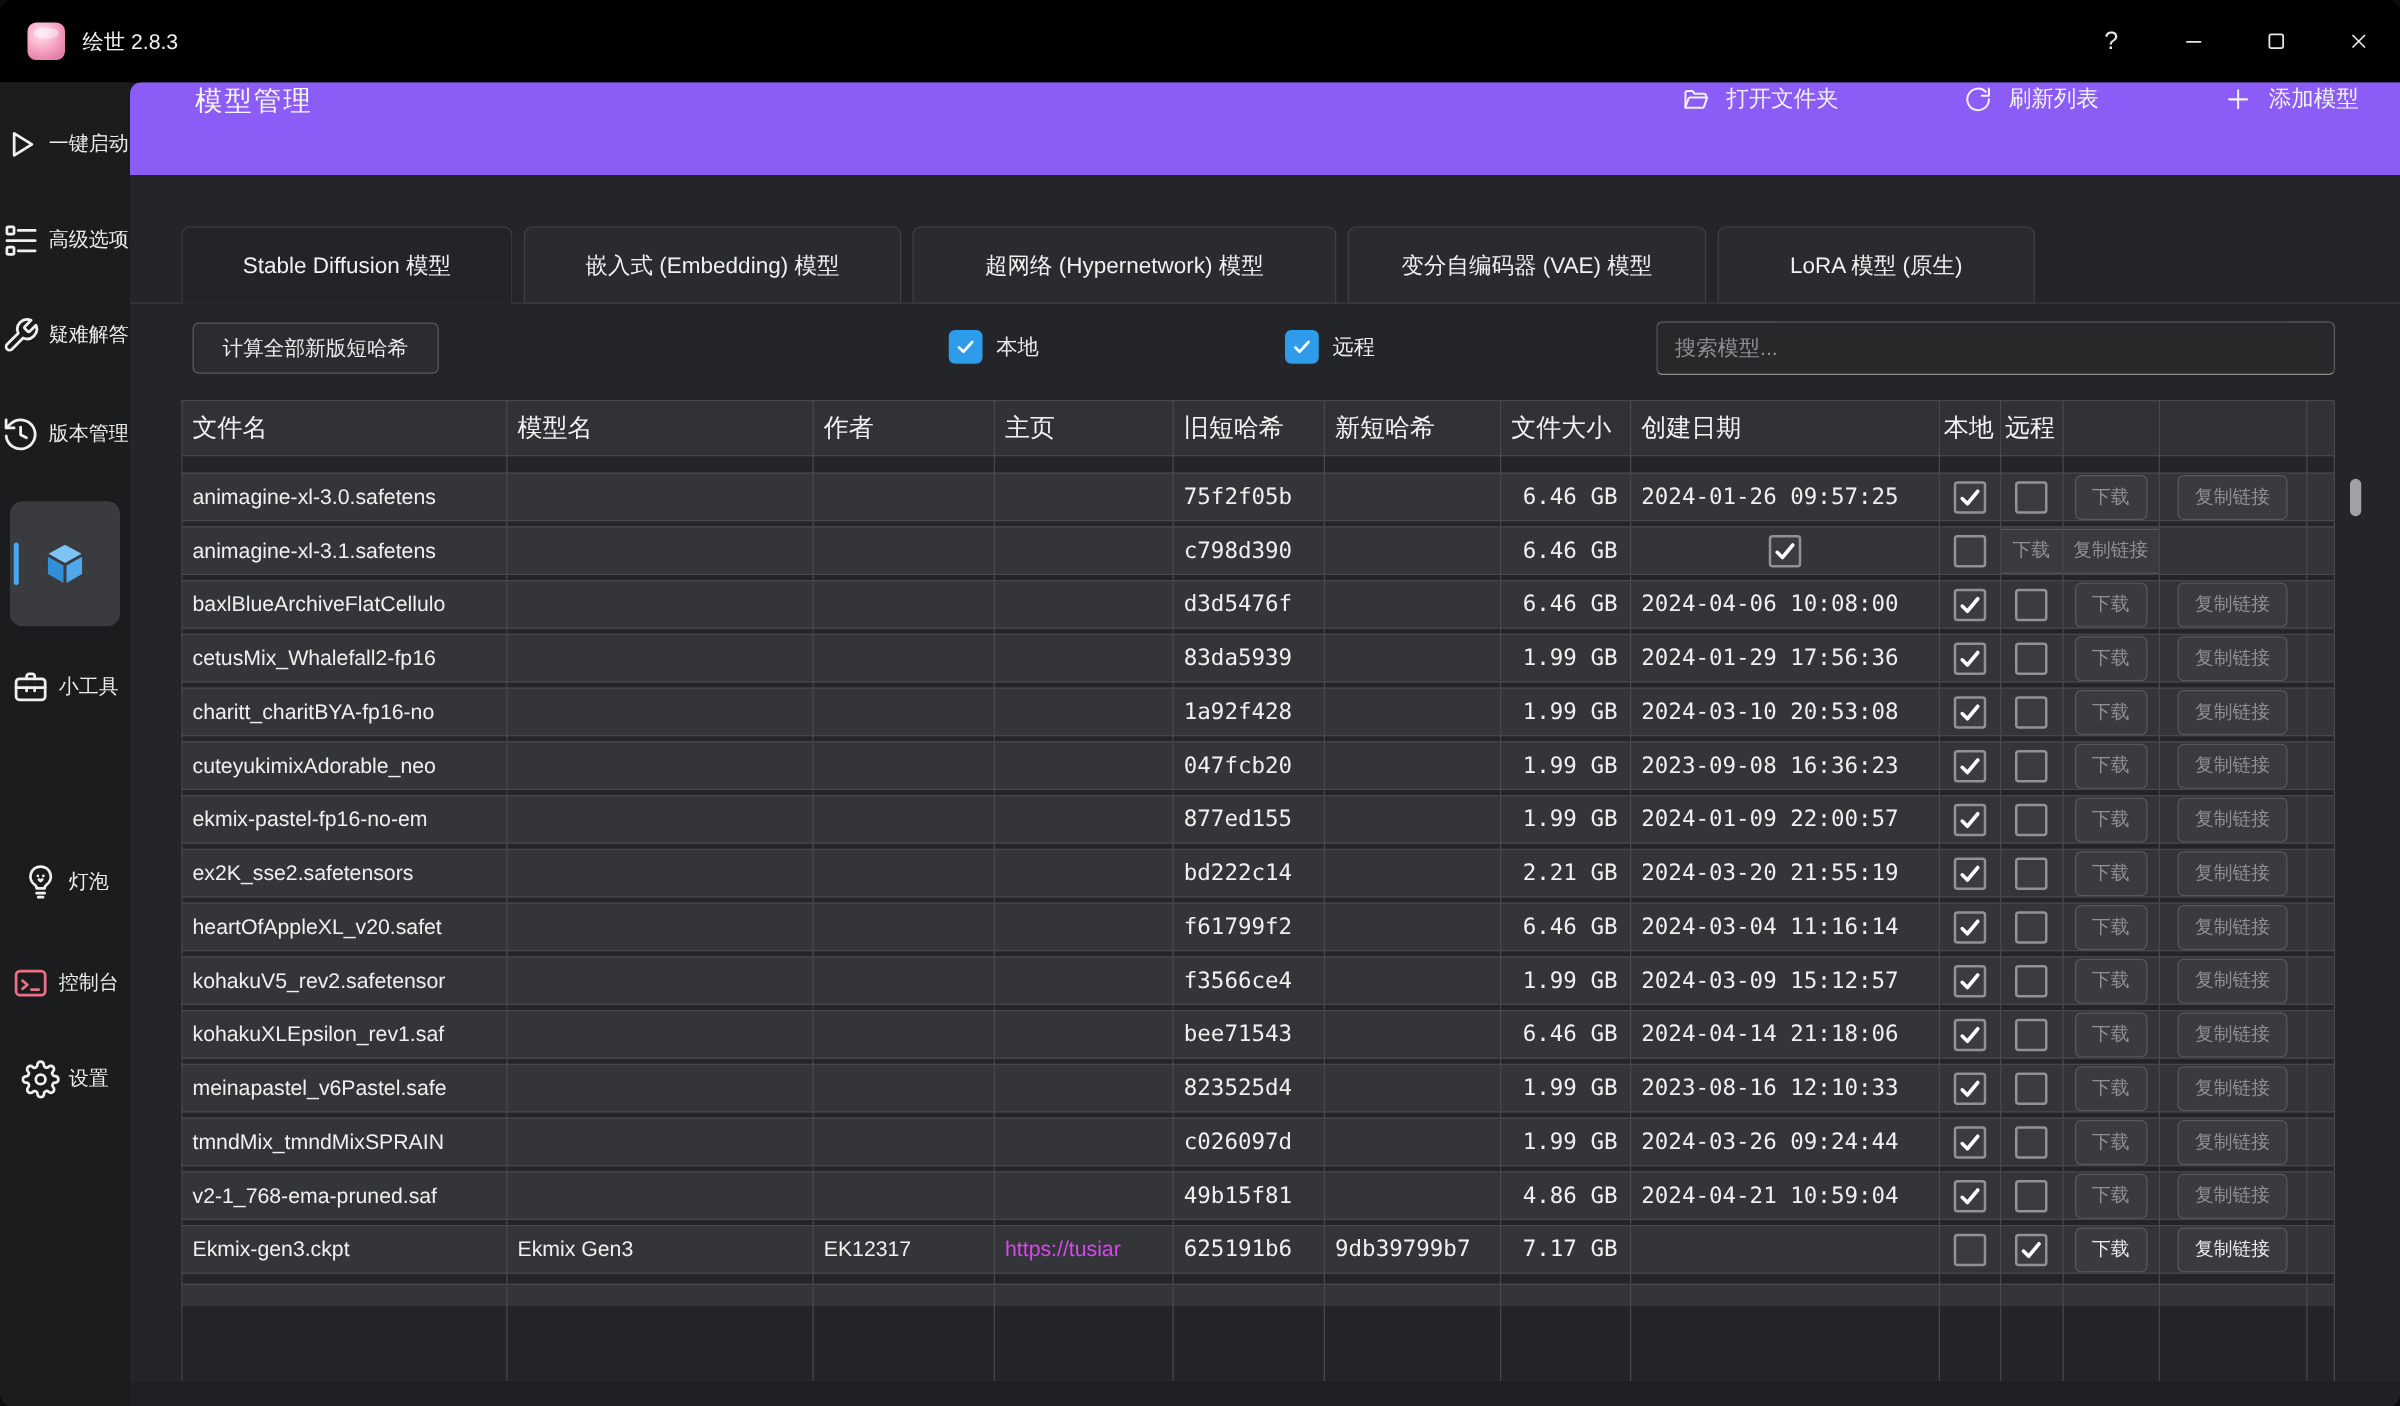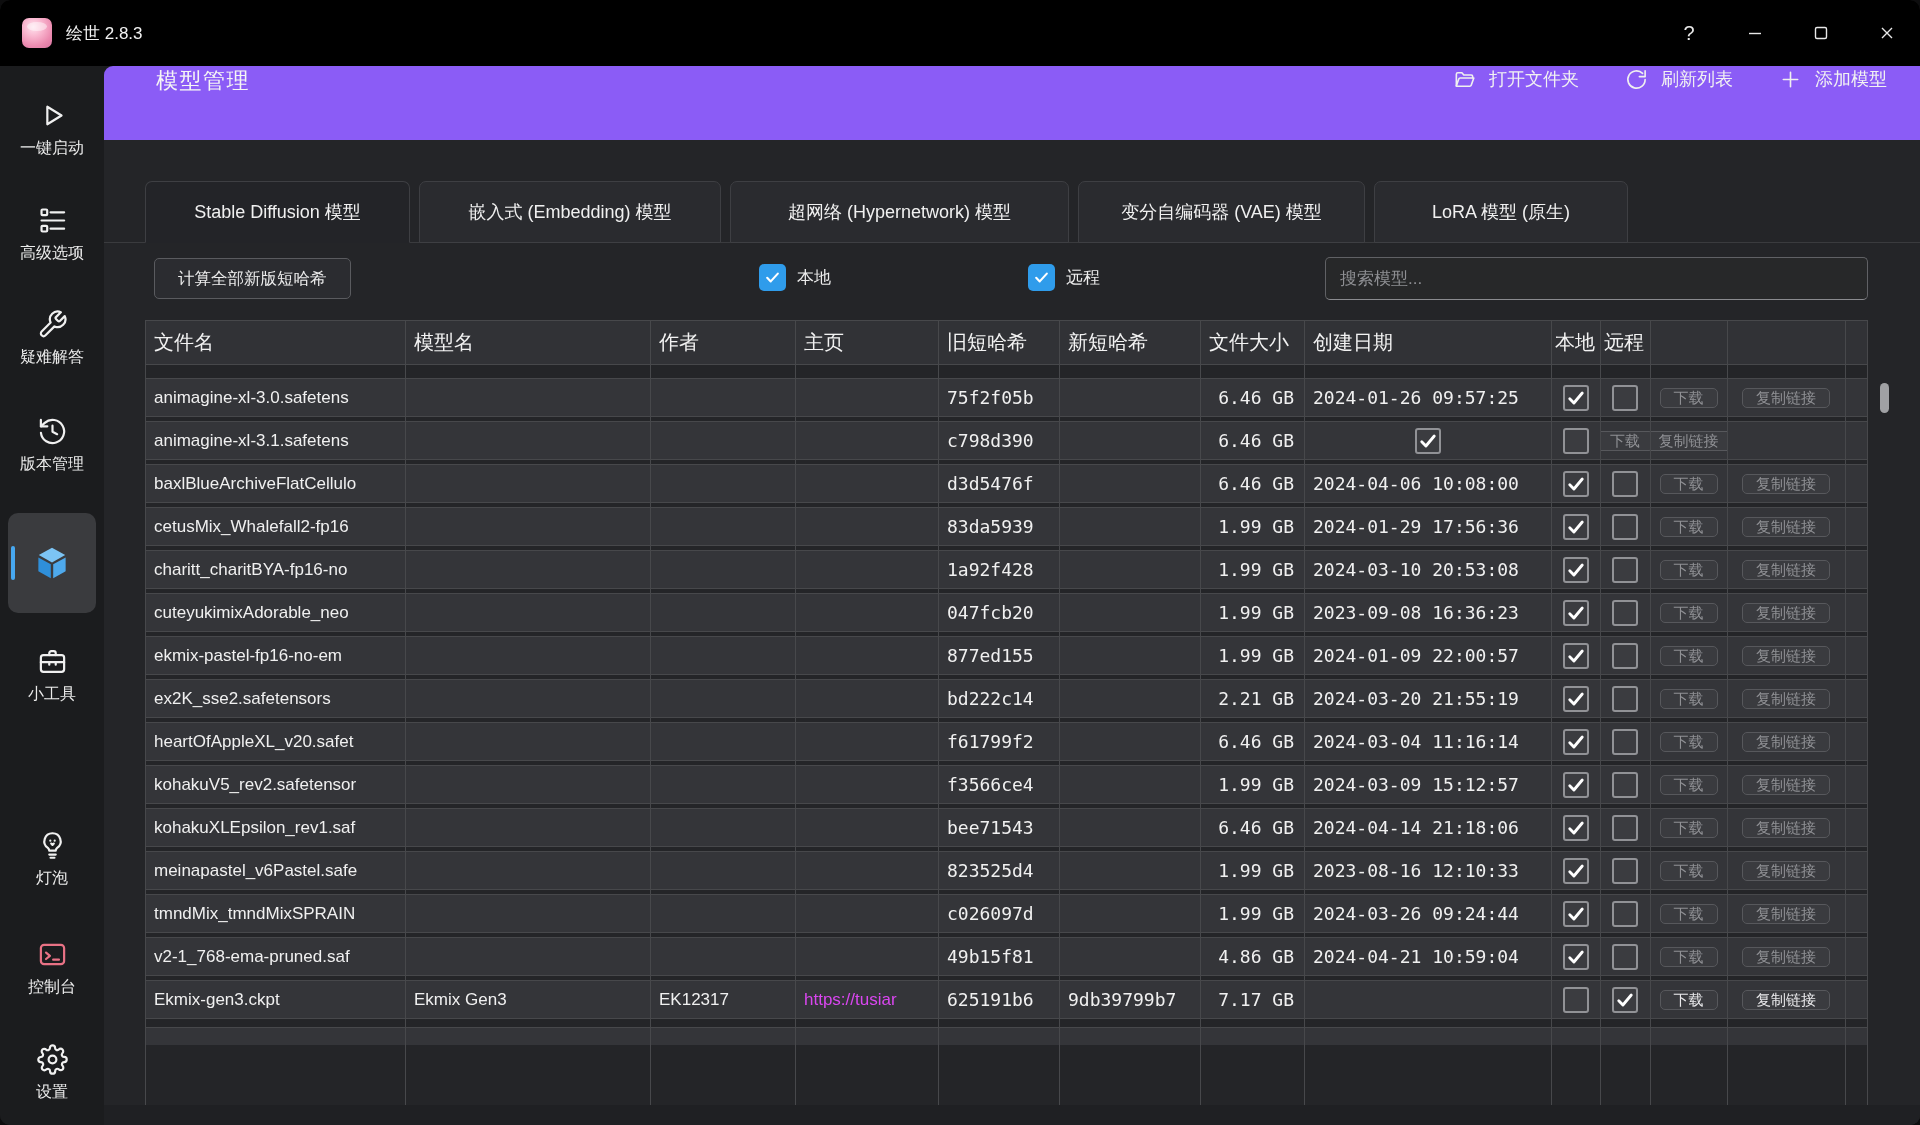--- a/index.html
+++ b/index.html
@@ -16,32 +16,32 @@
   .app-icon{width:30px;height:30px;border-radius:7px;position:relative;overflow:hidden;
     background:radial-gradient(circle at 38% 30%, #ffe3ee 0%, #f9b6cf 34%, #ec8bb0 68%, #d873a0 100%);}
   .app-icon:after{content:"";position:absolute;left:5px;top:4px;width:20px;height:9px;border-radius:50%;background:rgba(255,255,255,.45);}
   .app-title{margin-left:14px;font-size:17px;color:#F2F2F2}
   .winbtns{margin-left:auto;display:flex;height:100%}
   .winbtn{width:66px;height:100%;display:flex;align-items:center;justify-content:center;background:none;border:none;color:#E8E8E8;cursor:pointer;font-size:20px}
   .winbtn svg{width:20px;height:20px;stroke:#E8E8E8;stroke-width:1.4;fill:none}
   
   .bodyrow{display:flex;height:1059px}
   .sidebar{width:104px;background:#1B1C1E;display:flex;flex-direction:column;align-items:center;padding-top:34px;flex-shrink:0}
-  .side-item{display:flex;flex-direction:column;align-items:center;gap:7px;cursor:pointer}
+  .side-item{display:flex;flex-direction:row;align-items:center;gap:7px;cursor:pointer}
   .side-item svg{width:31px;height:31px;stroke:#F0F0F0;stroke-width:1.7;fill:none;stroke-linecap:round;stroke-linejoin:round}
   .side-label{font-size:16px;color:#EBEBEB;white-space:nowrap}
   .side-active{width:88px;height:100px;margin-top:38px;border-radius:10px;background:#3A3B3E;display:flex;align-items:center;justify-content:center;position:relative;cursor:pointer}
   .side-active .bar{position:absolute;left:3px;top:33px;width:4px;height:34px;border-radius:2px;background:#47A8F0}
   .side-active svg{width:36px;height:36px}
   .console-ic svg{stroke:#E97285}
   
   .content{flex:1;min-width:0;background:#242528;border-top-left-radius:9px;display:flex;flex-direction:column;position:relative}
   .content-header{height:74px;background:#8b5cf6;border-top-left-radius:9px;display:flex;align-items:flex-start;padding:0 27px 0 52px}
   .page-title{font-size:22px;letter-spacing:1.5px;color:#F5F5F5}
-  .toolbar{margin-left:auto;display:flex;gap:34px}
+  .toolbar{margin-left:auto;display:flex;gap:88px}
   .toolbtn{display:flex;align-items:center;gap:13px;font-size:18px;background:none;border:none;color:#F2F2F2;cursor:pointer;font-family:inherit}
   .toolbtn svg{width:23px;height:23px;stroke:#F0F0F0;stroke-width:1.7;fill:none;stroke-linecap:round;stroke-linejoin:round}
   
   .tabstrip{margin-top:41px;height:62px;padding-left:41px;display:flex;gap:9px;border-bottom:1px solid #3A3B3E}
   .tab{height:62px;border:1px solid #3E3F43;border-radius:7px 7px 0 0;display:flex;align-items:center;justify-content:center;
     font-size:18px;background:#2A2B2F;color:#F0F0F0;cursor:pointer;font-family:inherit}
   .tab.active{background:#232428;border-bottom-color:#232428}
   
   .filterbar{margin-top:13px;height:45px;position:relative}
   .hash-btn{position:absolute;left:50px;top:2px;height:41px;padding:0 23px;border:1px solid #5A5B5F;border-radius:5px;
@@ -64,21 +64,21 @@
     border-top:1px solid var(--line);border-bottom:1px solid var(--line)}
   .trow.first{margin-top:13px}
   .cell{padding:0 9px;display:flex;align-items:center;overflow:hidden;white-space:nowrap;font-size:17px;color:#F0F0F0}
   .cell.mono{font-family:"DejaVu Sans Mono","Liberation Mono",monospace;font-size:18px;letter-spacing:0}
   .cell.size{justify-content:flex-end;padding-right:10px}
   .cell.center{justify-content:center;padding:0}
   .link{color:#d946ef;}
   .rcheck{width:26px;height:26px;border:2px solid #919296;border-radius:3px;background:#3B3C40;display:flex;align-items:center;justify-content:center;cursor:pointer}
   .rcheck svg{width:20px;height:20px;stroke:#fff;stroke-width:3.4;fill:none;stroke-linecap:round;stroke-linejoin:round;visibility:hidden}
   .rcheck.checked svg{visibility:visible}
-  .rowbtn{height:20px;border-radius:5px;border:1px solid #57585C;background:#3A3B3F;color:#8F9094;font-size:15px;
+  .rowbtn{height:36px;border-radius:5px;border:1px solid #57585C;background:#3A3B3F;color:#8F9094;font-size:15px;
     padding:0 13px;cursor:pointer;font-family:inherit;white-space:nowrap}
   .rowbtn.enabled{color:#E9E9EB}
   .sliver{height:18px;margin-top:8px;background:var(--rowbg);border-top:1px solid var(--line)}
   .table-grid-lines{position:absolute;inset:0;pointer-events:none}
   .vline{position:absolute;top:0;bottom:0;width:1px;background:var(--line)}
   .scrollthumb{position:absolute;left:1776px;top:317px;width:9px;height:30px;border-radius:4.5px;background:#A0A1A4;cursor:pointer;z-index:7}
   .bottom-strip{flex:1;background:#1F2023}
 </style>
 </head>
 <body>

